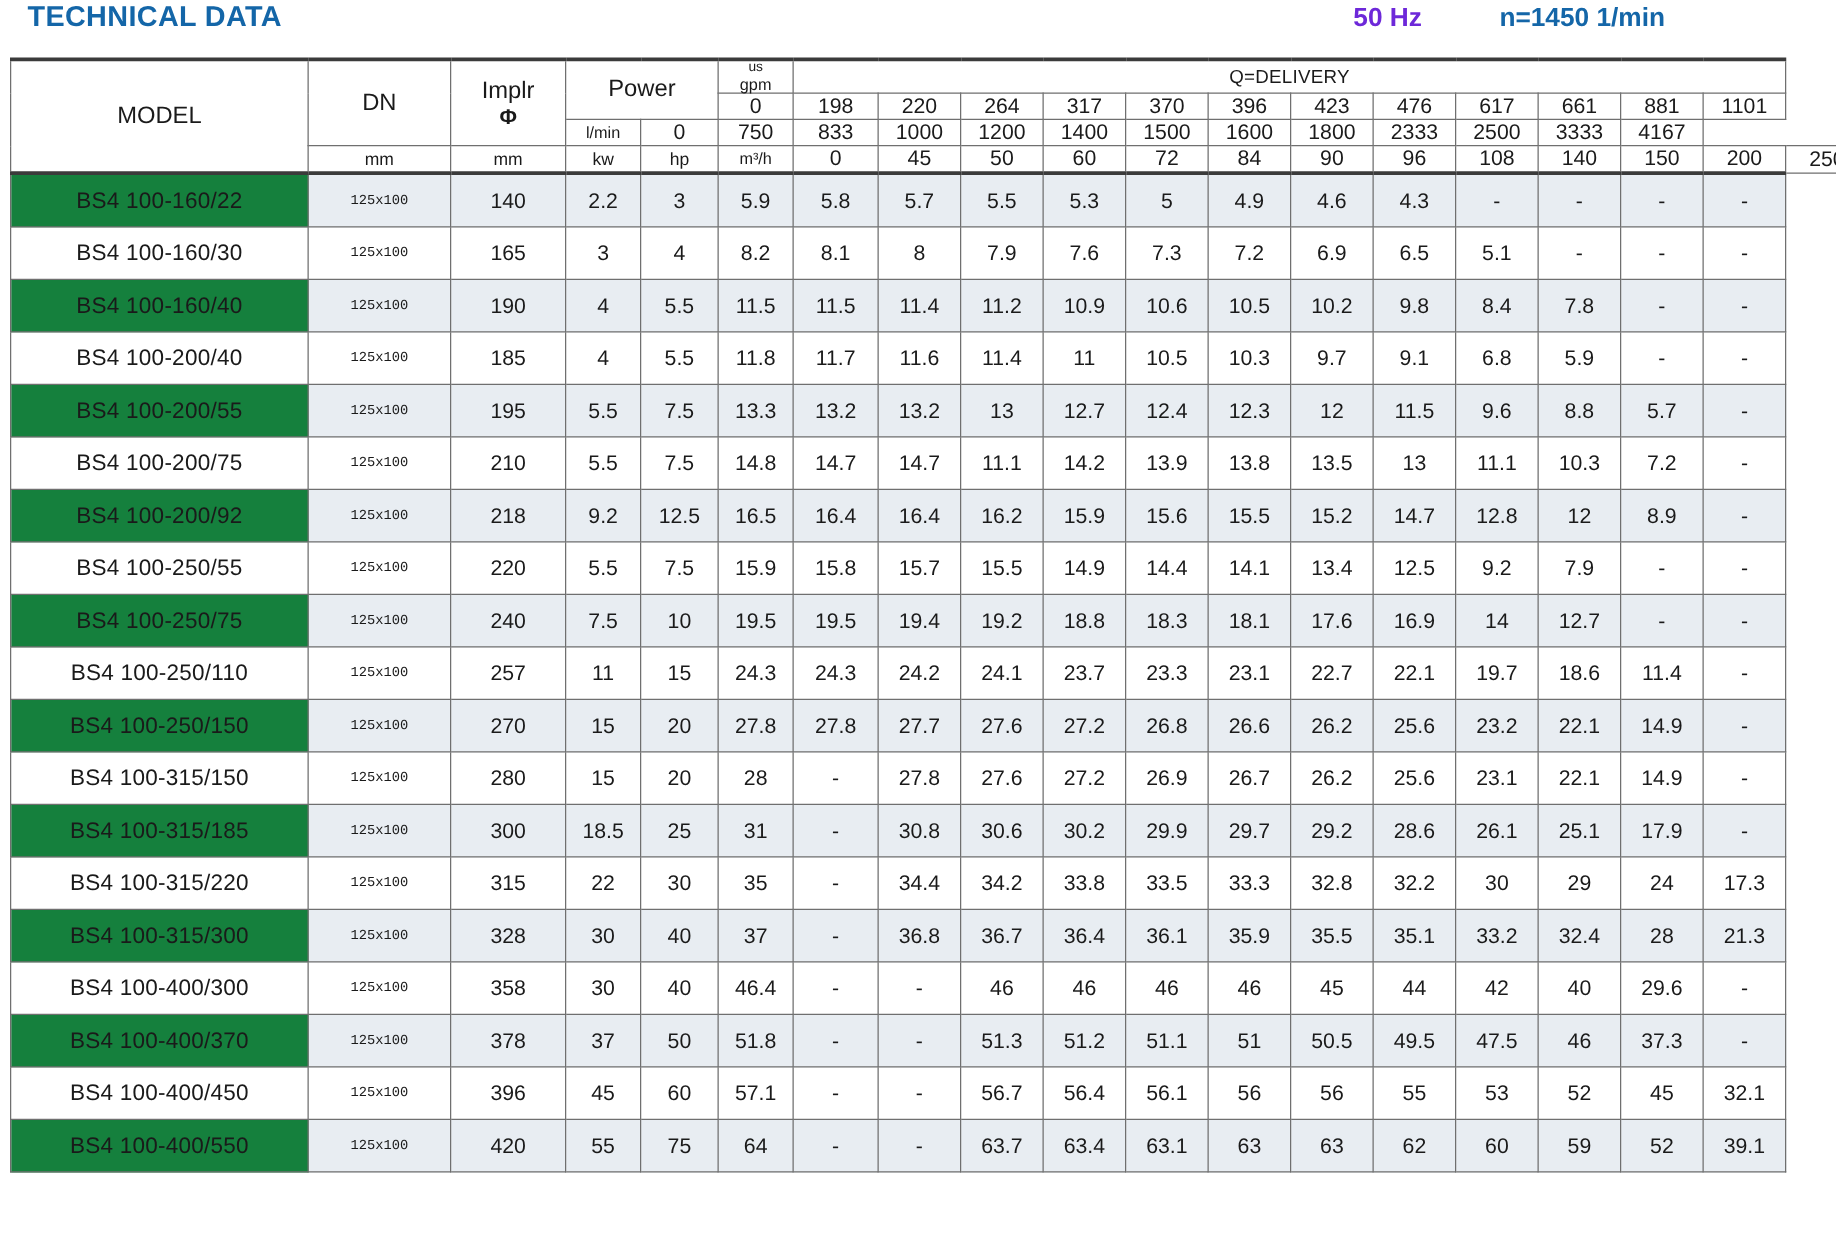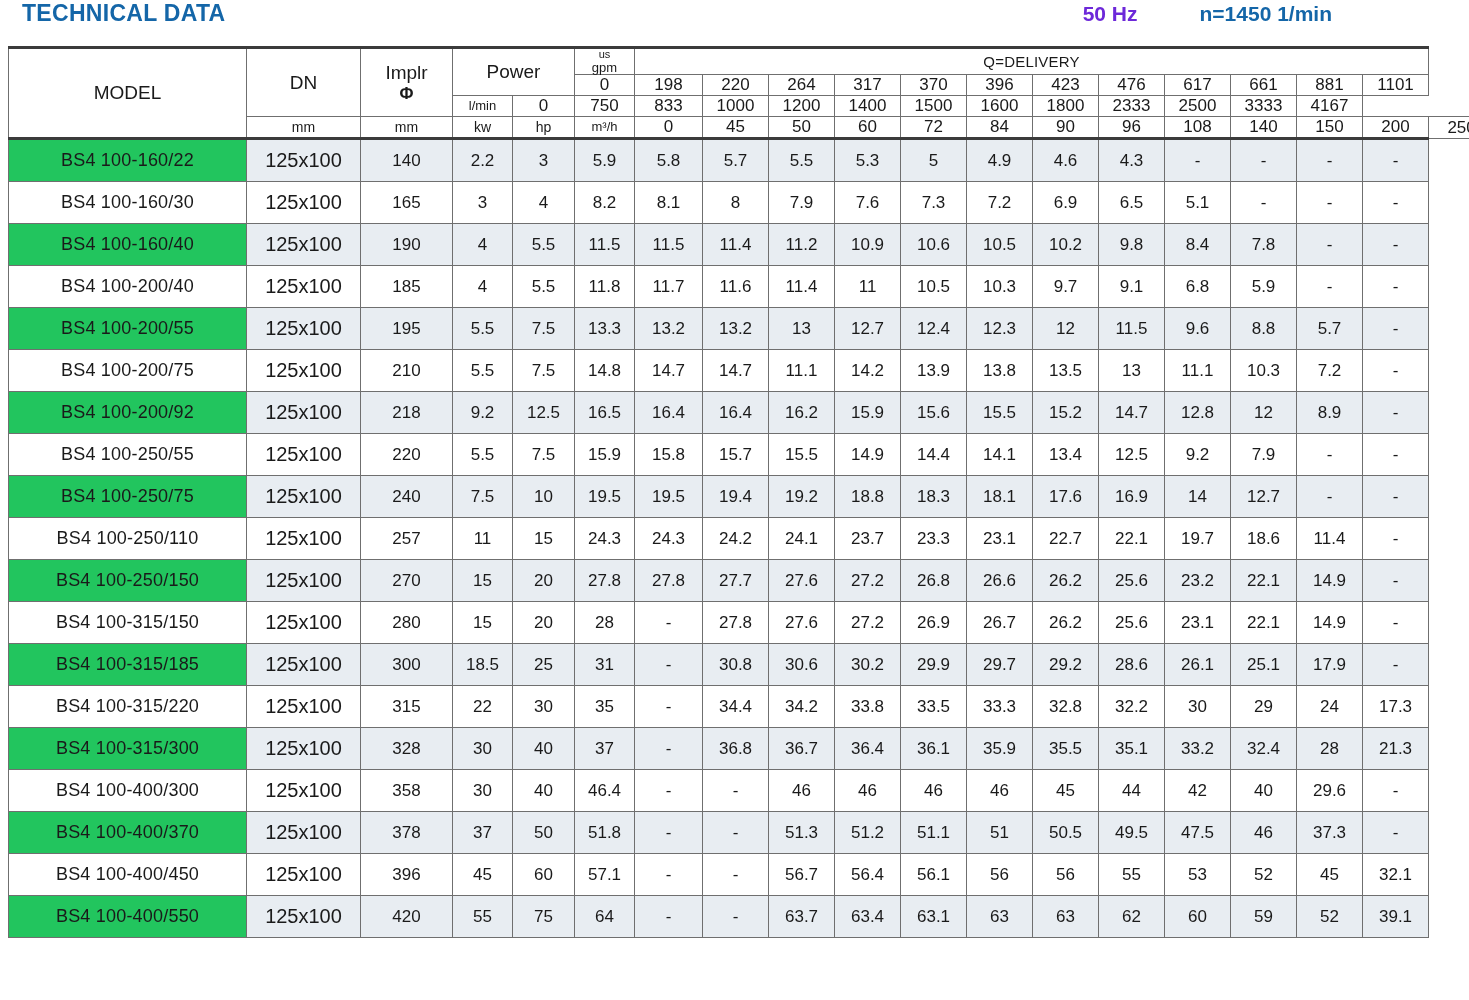--- a/index.html
+++ b/index.html
@@ -108,24 +108,25 @@
   
   tr.row td { height: 41px; }
   td.model {
     font-weight: bold;
     font-size: 18px;
     text-align: left;
     padding-left: 14px;
     letter-spacing: 0.2px;
   }
   td.dn {
-    font-size: 20px;
+    font-size: 11px;
+    font-family: Liberation Mono, monospace;
   }
   tr.alt td { background: #e8edf2; }
-  tr.alt td.model { background: #22c55e; }
+  tr.alt td.model { background: #15803d; }
 </style>
 </head>
 <body>
 
 <div class="sheet">
 
   <div class="topbar">
     <span class="title">TECHNICAL DATA</span>
     <span class="spacer"></span>
     <span class="hz">50 Hz</span>

